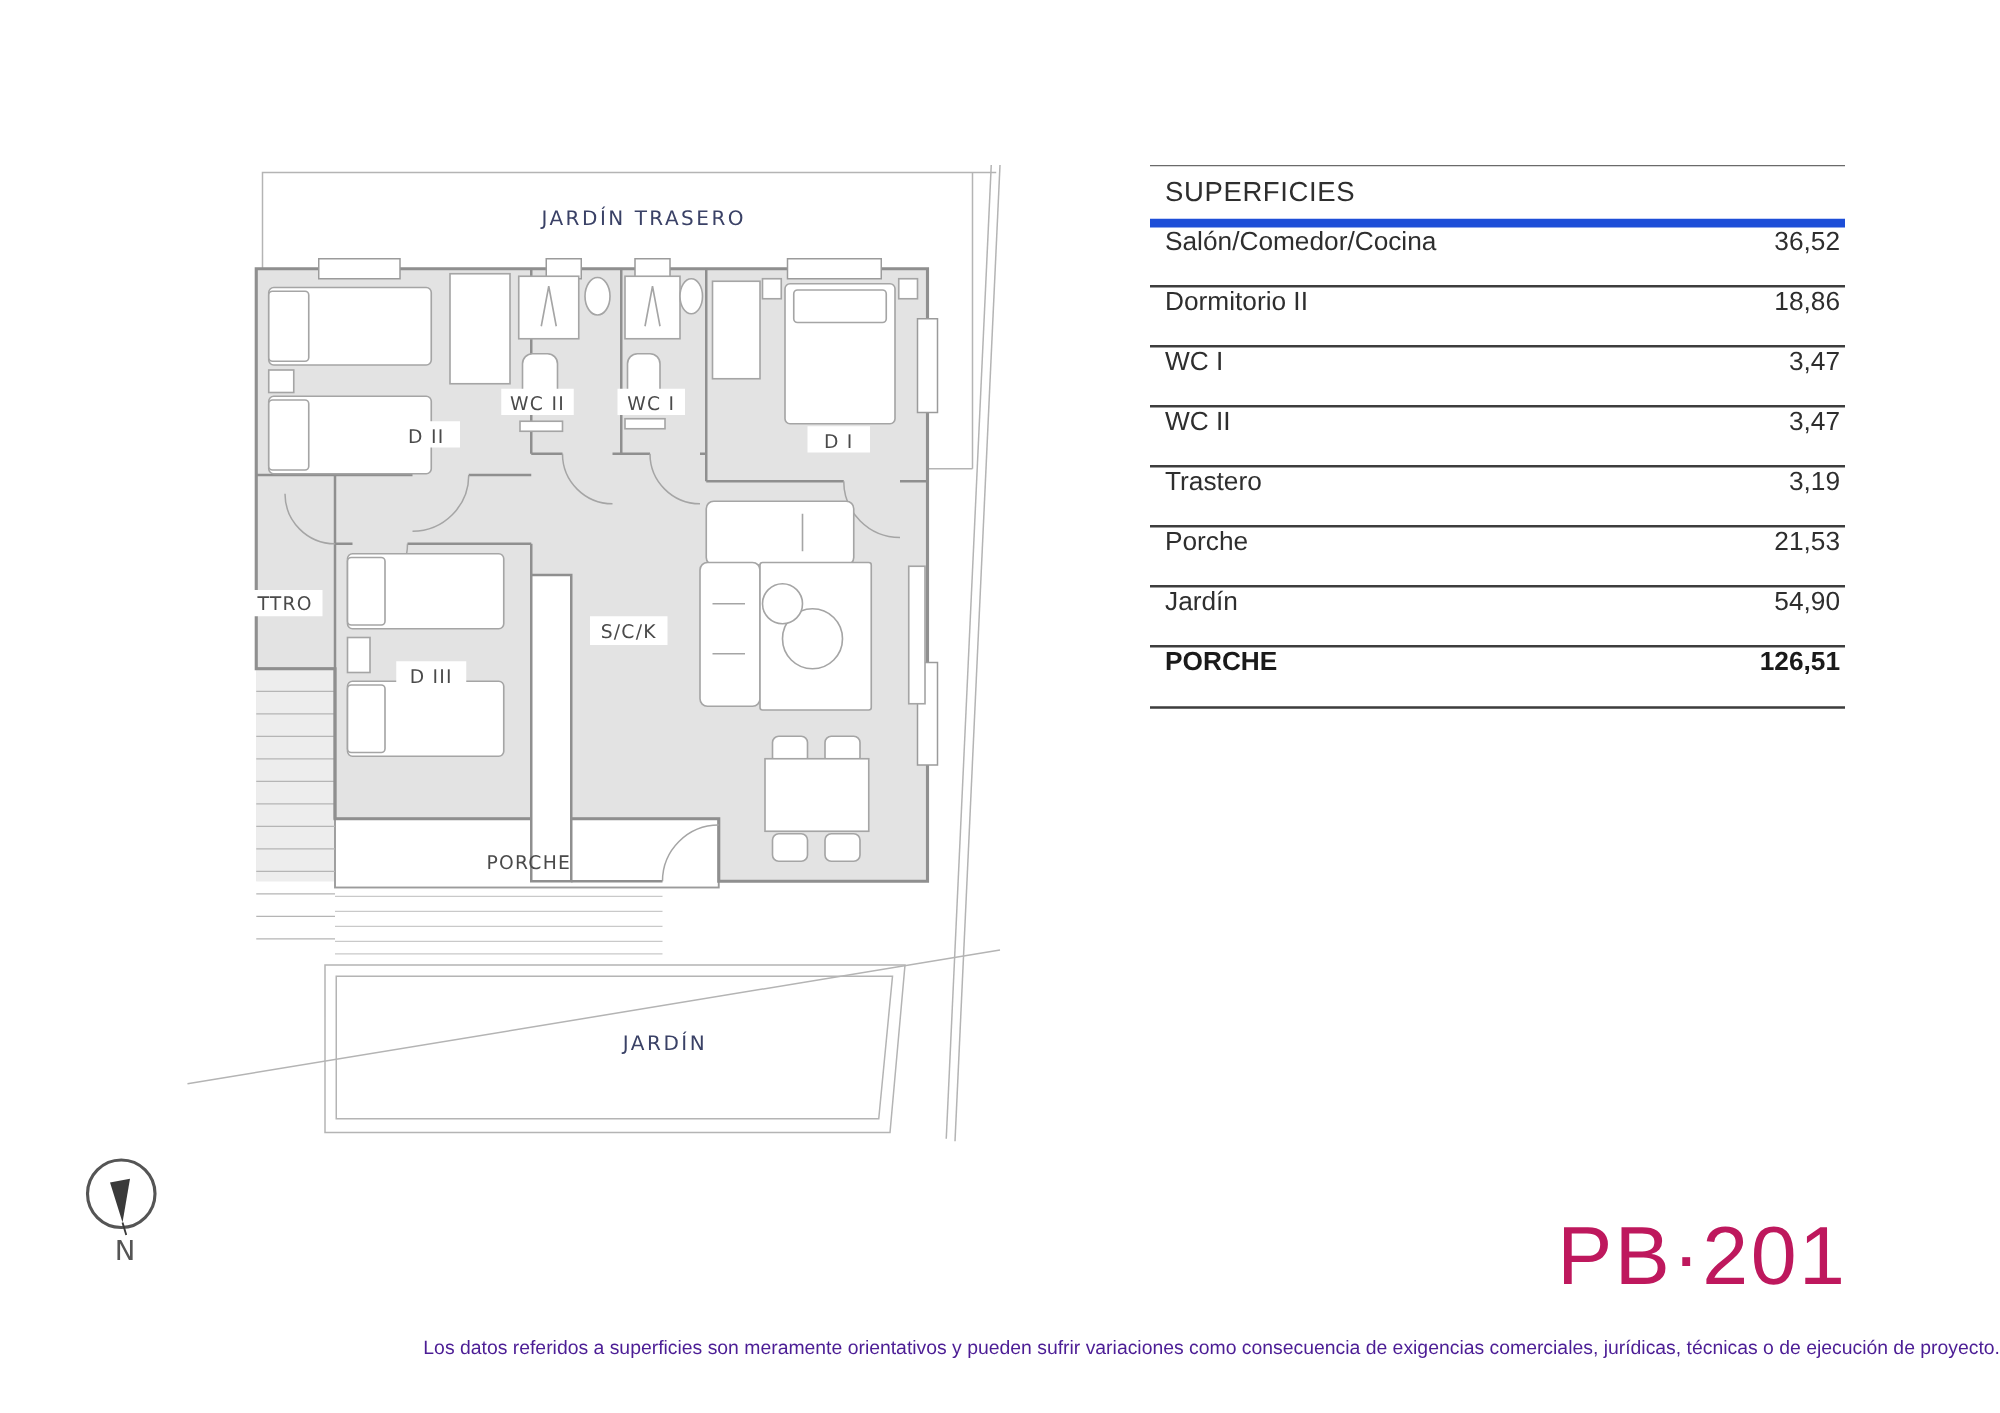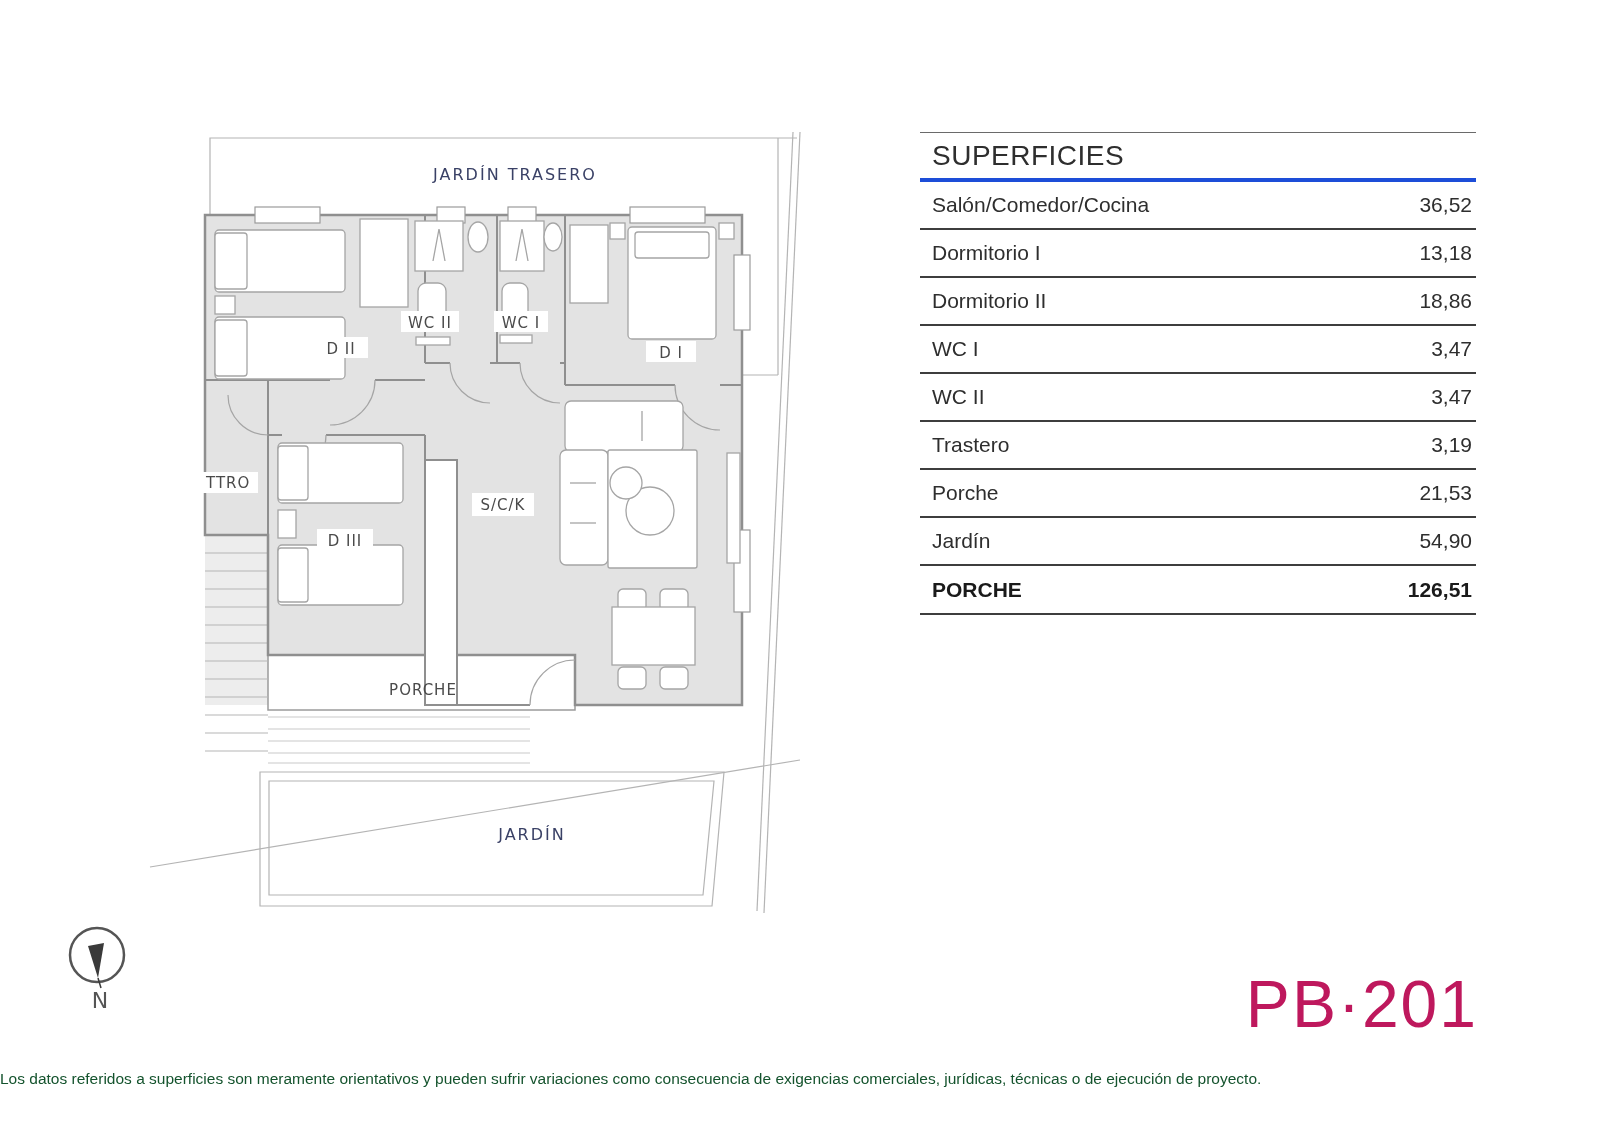--- a/index.html
+++ b/index.html
@@ -14,40 +14,40 @@
   svg text { user-select:none; }
   .room-label { font-family:"DejaVu Sans", sans-serif; font-size:15px; fill:#4a4a4a; letter-spacing:1px; }
   .garden-label { font-family:"DejaVu Sans", sans-serif; font-size:16px; fill:#3a4166; letter-spacing:2px; }
   
   .surf-table {
     position:absolute; left:920px; top:132px; width:556px;
     border-top:1px solid #6a6a6a;
   }
   .surf-header {
     height:49px; display:flex; align-items:center;
-    border-bottom:4px solid #1d4ed8;
-    font-size:28px; color:#2e2e2e; padding-left:12px; letter-spacing:0.5px;
+    border-bottom:7px solid #1d4ed8;
+    font-size:22px; color:#2e2e2e; padding-left:12px; letter-spacing:0.5px;
   }
   .surf-row {
-    height:48px; display:flex; align-items:center; justify-content:space-between;
+    height:48px; display:flex; align-items:flex-start; justify-content:space-between;
     border-bottom:2px solid #3d3d3d;
     font-size:21px; color:#2e2e2e;
   }
   .surf-row .lbl { padding-left:12px; }
   .surf-row .val { padding-right:4px; }
   .surf-row.total { font-weight:bold; color:#1a1a1a; height:49px; }
   
   .plan-code {
     position:absolute; left:1150px; top:968px; width:328px;
     text-align:right; font-size:66px; line-height:72px; letter-spacing:2px; color:#be185d;
   }
   
   .disclaimer {
     position:absolute; left:0; top:1070px; width:1600px;
-    text-align:left; font-size:15.5px; color:#14532d;
+    text-align:right; font-size:15.5px; color:#4c1d95;
   }
 </style>
 </head>
 <body>
 
 <div class="plan-wrap">
 <svg width="800" height="810" viewBox="0 0 800 810" xmlns="http://www.w3.org/2000/svg">
 
   <g stroke="#b4b4b4" stroke-width="1.2" fill="none">
     <path d="M 180 275 L 180 33 L 767 33"></path>
@@ -232,24 +232,20 @@
 </div>
 
 <div class="surf-table">
   <div class="surf-header">SUPERFICIES</div>
 
   <div class="surf-row">
     <span class="lbl">Salón/Comedor/Cocina</span>
     <span class="val">36,52</span>
   </div>
   <div class="surf-row">
-    <span class="lbl">Dormitorio I</span>
-    <span class="val">13,18</span>
-  </div>
-  <div class="surf-row">
     <span class="lbl">Dormitorio II</span>
     <span class="val">18,86</span>
   </div>
   <div class="surf-row">
     <span class="lbl">WC I</span>
     <span class="val">3,47</span>
   </div>
   <div class="surf-row">
     <span class="lbl">WC II</span>
     <span class="val">3,47</span>

